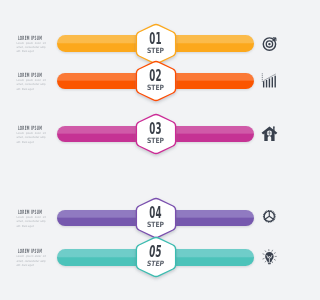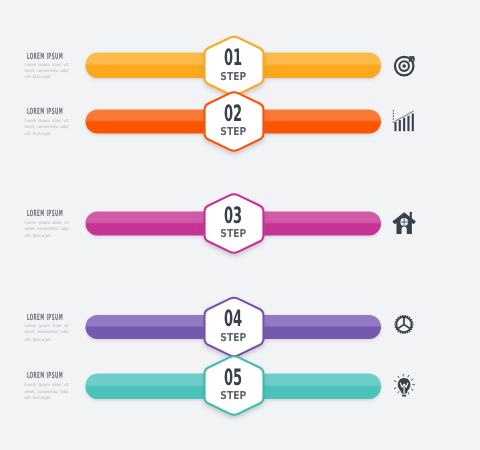--- a/index.html
+++ b/index.html
@@ -86,21 +86,21 @@
           <rect x="1.9" y="8.9" width="1.35" height="6.1"></rect>
           <rect x="4.7" y="7.7" width="1.35" height="7.3"></rect>
           <rect x="7.5" y="6.3" width="1.35" height="8.7"></rect>
           <rect x="10.3" y="5.0" width="1.35" height="10.0"></rect>
           <rect x="13.1" y="3.6" width="1.35" height="11.4"></rect>
         </g>
         <path d="M2.5 8.4 L14.4 1.9" fill="none" stroke="#39404d" stroke-width="0.75" opacity="0.55"></path>
         <path d="M1.25 1.3 L1.25 9.6" stroke="#39404d" stroke-width="0.8" stroke-dasharray="0.95 0.85" opacity="0.8"></path>
       </svg>
     </div>
-    <div class="row" style="top: 128px;">
+    <div class="row" style="top: 113px;">
   <div class="barwrap" style="top:12.9px">
     <div class="bar" style="background:linear-gradient(to bottom, #d05aa8 0%, #d05aa8 44%, #c53394 52%, #c53394 100%)"></div>
   </div>
   <svg class="hexwrap" style="top:-1.0px" viewBox="0 0 44 44">
     <g filter="url(#hsh2)">
       <path d="M 19.38 3.13 Q 22.00 1.88 24.62 3.13 L 39.01 10.01 Q 41.62 11.26 41.62 14.16 L 41.62 29.84 Q 41.62 32.74 39.01 33.99 L 24.62 40.87 Q 22.00 42.12 19.38 40.87 L 4.99 33.99 Q 2.38 32.74 2.38 29.84 L 2.38 14.16 Q 2.38 11.26 4.99 10.01 Z" fill="#ffffff" stroke="#cc2a96" stroke-width="1.35" stroke-linejoin="round"></path>
     </g>
     <defs>
           <filter id="hsh2" x="-30%" y="-30%" width="160%" height="160%">
       <feDropShadow dx="0" dy="1.6" stdDeviation="1.5" flood-color="#6b7280" flood-opacity="0.34"></feDropShadow>
@@ -170,21 +170,21 @@
         <line x1="7.37" y1="2.37" x2="7.17" y2="0.98" stroke="#39404d" stroke-width="0.98"></line>
         <line x1="8.73" y1="2.37" x2="8.93" y2="0.98" stroke="#39404d" stroke-width="0.98"></line>
         <line x1="10.04" y1="2.75" x2="10.62" y2="1.48" stroke="#39404d" stroke-width="0.98"></line>
         <line x1="11.18" y1="3.49" x2="12.10" y2="2.43" stroke="#39404d" stroke-width="0.98"></line>
         <line x1="12.07" y1="4.52" x2="13.25" y2="3.76" stroke="#39404d" stroke-width="0.98"></line>
         <line x1="12.64" y1="5.75" x2="13.98" y2="5.36" stroke="#39404d" stroke-width="0.98"></line>
         <circle cx="8.05" cy="7.1" r="4.9" fill="none" stroke="#39404d" stroke-width="1.15"></circle>
         <path d="M8.05 2.5 L8.05 7.1 L4.25 9.65 M8.05 7.1 L11.85 9.65" fill="none" stroke="#39404d" stroke-width="1.1" stroke-linecap="round"></path>
       </svg>
     </div>
-    <div class="row" style="top: 236.2px;">
+    <div class="row" style="top: 236.2px; font-style: italic;">
   <div class="barwrap" style="top:12.9px">
     <div class="bar" style="background:linear-gradient(to bottom, #6fcdc9 0%, #6fcdc9 44%, #4cc3ba 52%, #4cc3ba 100%)"></div>
   </div>
   <svg class="hexwrap" style="top:-1.0px" viewBox="0 0 44 44">
     <g filter="url(#hsh4)">
       <path d="M 19.38 3.13 Q 22.00 1.88 24.62 3.13 L 39.01 10.01 Q 41.62 11.26 41.62 14.16 L 41.62 29.84 Q 41.62 32.74 39.01 33.99 L 24.62 40.87 Q 22.00 42.12 19.38 40.87 L 4.99 33.99 Q 2.38 32.74 2.38 29.84 L 2.38 14.16 Q 2.38 11.26 4.99 10.01 Z" fill="#ffffff" stroke="#3bbcb0" stroke-width="1.35" stroke-linejoin="round"></path>
     </g>
     <defs>
           <filter id="hsh4" x="-30%" y="-30%" width="160%" height="160%">
       <feDropShadow dx="0" dy="1.6" stdDeviation="1.5" flood-color="#6b7280" flood-opacity="0.34"></feDropShadow>

